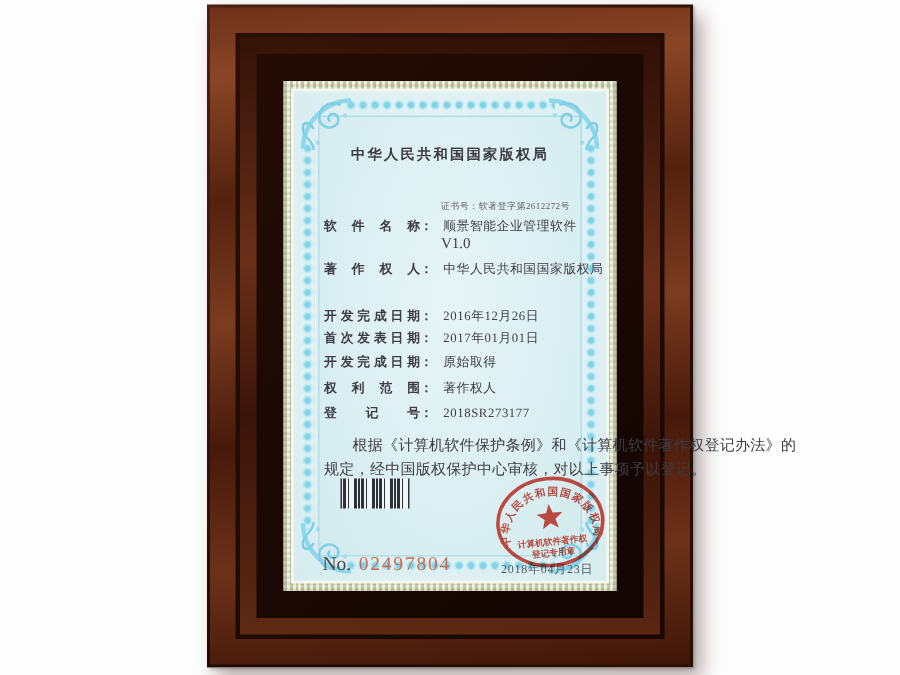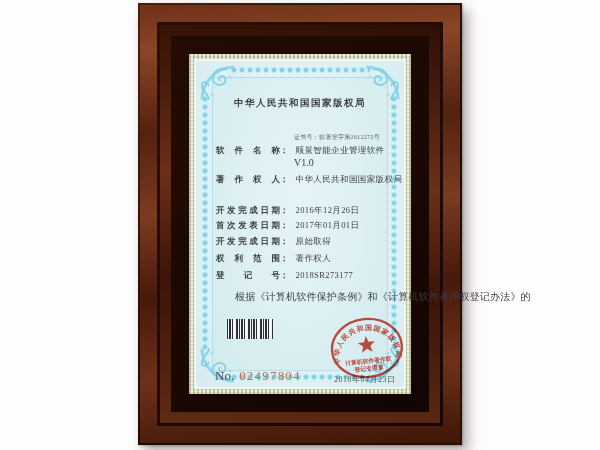--- a/index.html
+++ b/index.html
@@ -176,20 +176,21 @@
                       <span class="fcolon">：</span>
             <span class="fvalue">著作权人</span>
           </div>
           <div class="row r-reg">
             <span class="flabel">登记号</span>
                       <span class="fcolon">：</span>
             <span class="fvalue">2018SR273177</span>
           </div>
 
           <div class="stmt stmt1">根据《计算机软件保护条例》和《计算机软件著作权登记办法》的</div>
+          <div class="stmt stmt2">规定，经中国版权保护中心审核，对以上事项予以登记。</div>
 
           <div class="barcode"></div>
 
           <div class="serial">
             <span>No.</span><span class="num">02497804</span>
           </div>
 
           <div class="issue-date">2018年04月23日</div>
 
           <svg class="seal" viewBox="0 0 80 66">

